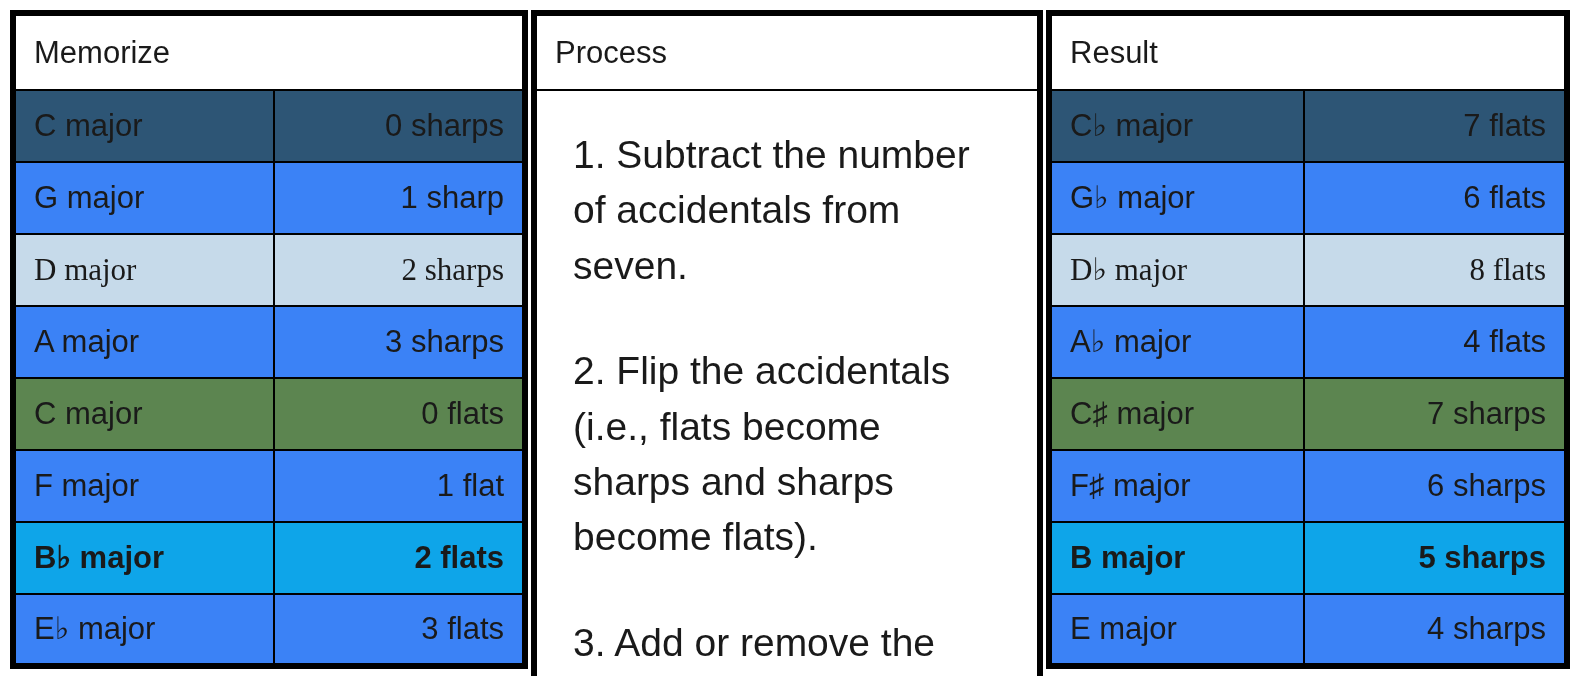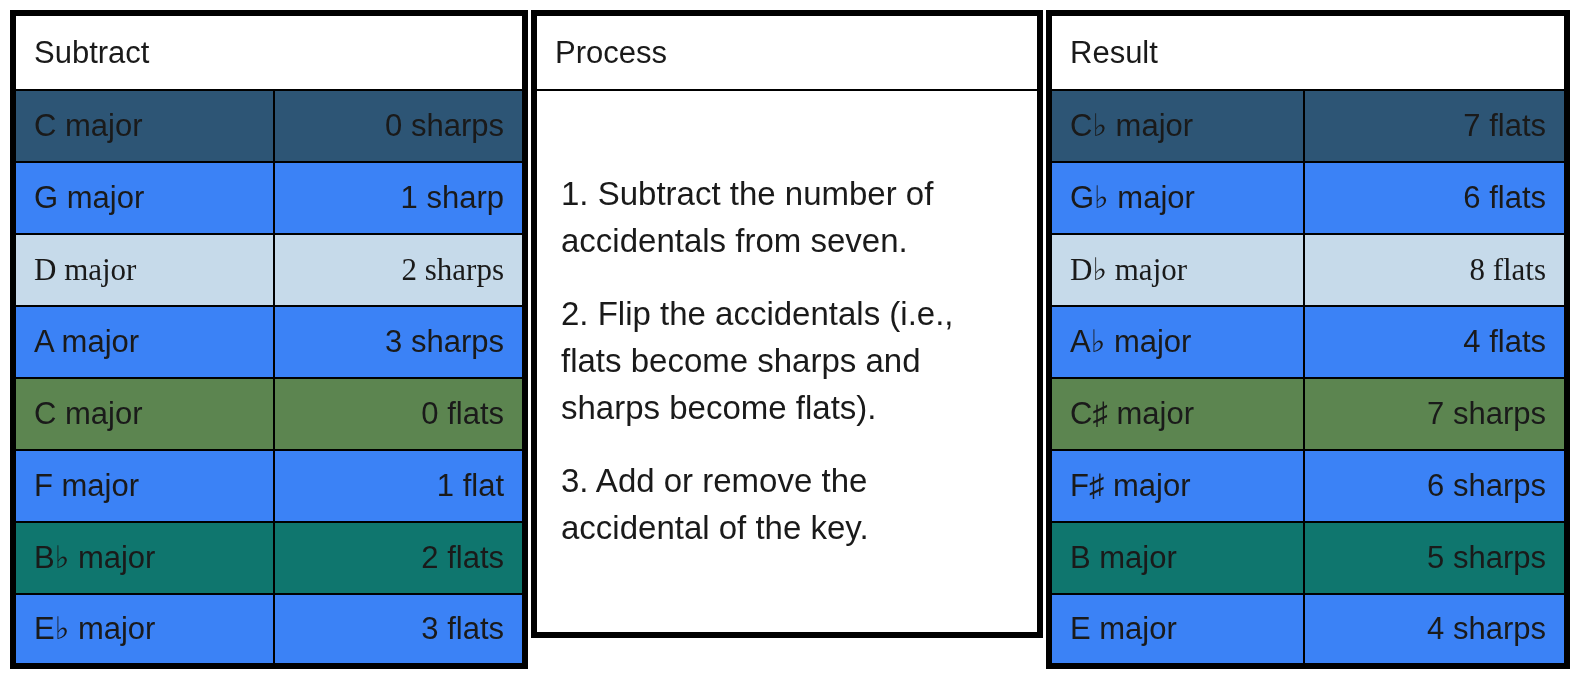--- a/index.html
+++ b/index.html
@@ -54,21 +54,21 @@
   }
   .tbl tr.body-row td:first-child { border-left: none; }
   .tbl tr.body-row td:last-child  { border-right: none; text-align: right; }
   .tbl tr.body-row:last-child td  { border-bottom: none; }
 
   
   .tint-darkblue  { background: #2d5575; color: #ffffff !important; }
   .tint-white     { background: #3b82f6; }
   .tint-lightblue { background: #c6daea; font-family: Liberation Serif, serif; }
   .tint-green     { background: #5c8550; color: #ffffff !important; }
-  .tint-lightgreen{ background: #0f766e; }
+  .tint-lightgreen{ background: #0ea5e9; font-weight: bold; }
 
   
   #memorize-table { left: 10px;   top: 10px; width: 518px;  height: 656px; }
   #process-table  { left: 531px;  top: 10px; width: 512px;  height: 628px; }
   #result-table   { left: 1046px; top: 10px; width: 524px;  height: 656px; }
 
   #memorize-table col.c1 { width: 258px; }
   #memorize-table col.c2 { width: 248px; }
   #result-table   col.c1 { width: 252px; }
   #result-table   col.c2 { width: 260px; }
@@ -81,39 +81,39 @@
     border-left: none;
     border-right: none;
     border-bottom: none;
   }
   .process-steps {
     display: flex;
     flex-direction: column;
     gap: 14px;
   }
   .process-steps p {
-    margin: 6px;
-    font-size: 33px;
+    margin: 18px;
+    font-size: 39px;
     line-height: 1.42;
     color: #1a1a1a;
   }
 </style>
 </head>
 <body>
 
 <div class="page">
 
   <table class="tbl" id="memorize-table">
     <colgroup>
         <col class="c1">
         <col class="c2">
       </colgroup>
     <tbody>
       <tr class="hdr">
-        <td colspan="2">Subtract</td>
+        <td colspan="2">Memorize</td>
       </tr>
     <tr class="body-row tint-darkblue">
           <td>C major</td>
           <td>0 sharps</td>
         </tr>
         <tr class="body-row tint-white">
           <td>G major</td>
           <td>1 sharp</td>
         </tr>
         <tr class="body-row tint-lightblue">

